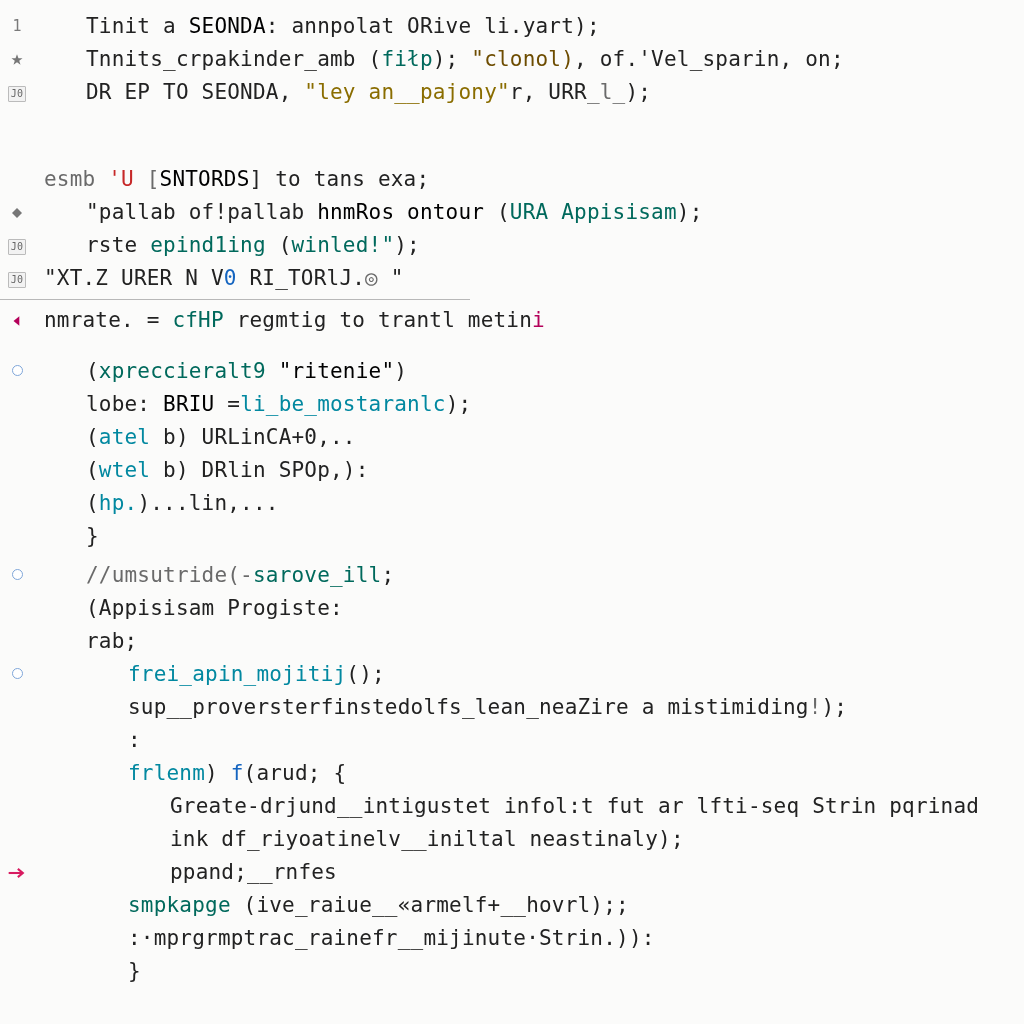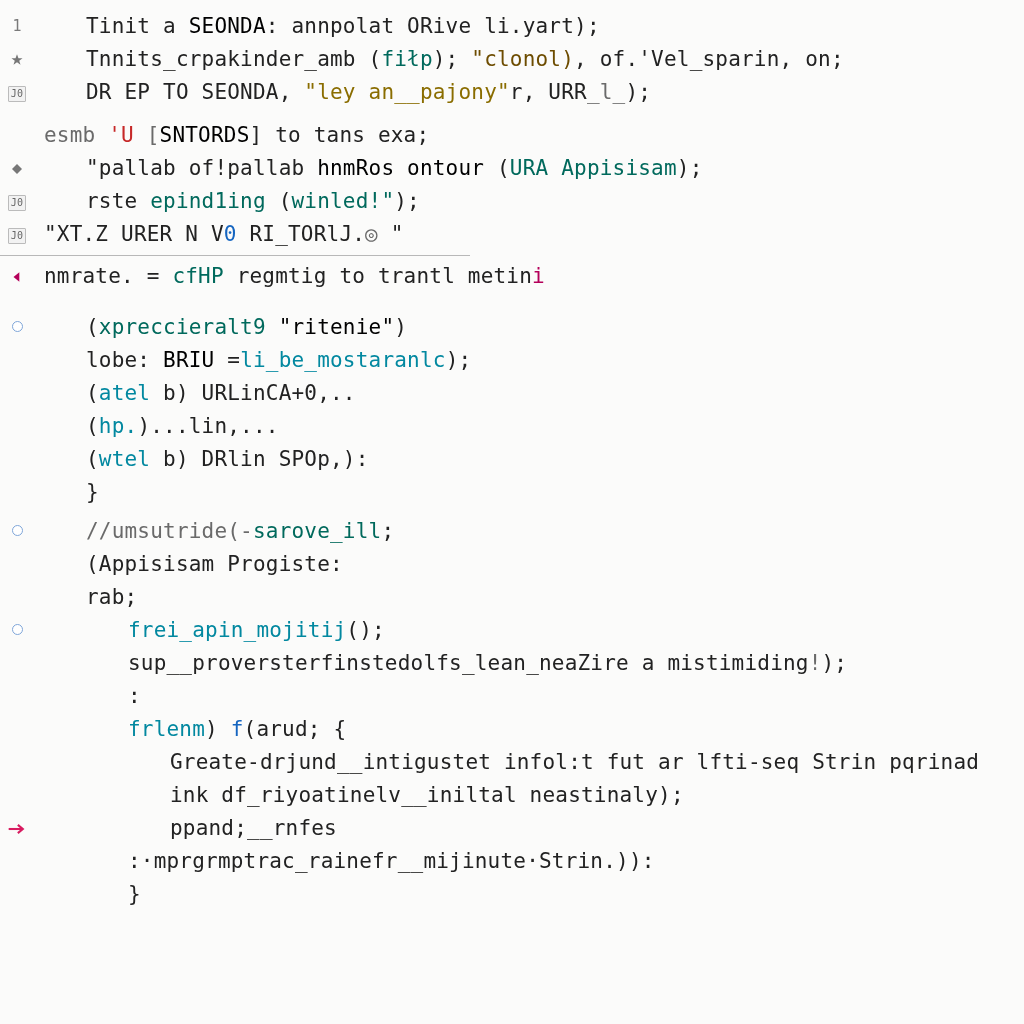--- a/index.html
+++ b/index.html
@@ -80,46 +80,47 @@
 </head>
 <body>
 
 <div class="editor">
     <div class="line"><div class="gutter"><span class="lineno">1</span></div><div class="content" style="padding-left: 52px;"><span class="c-default">Tinit a </span><span class="c-green">SEONDA</span><span class="c-default">: annpolat </span><span class="c-default">ORive</span><span class="c-default"> li.yart);</span></div></div>
     <div class="line"><div class="gutter"><span class="glyph"><svg width="14" height="14" viewBox="0 0 24 24" fill="#777">
             <path d="M12 2l2.5 7h7l-5.7 4.3 2.2 7-6-4.5-6 4.5 2.2-7L2.5 9h7z"></path>
           </svg></span></div><div class="content" style="padding-left: 52px;"><span class="c-default">Tnnits_crpakinder_amb </span><span class="c-default">(</span><span class="c-teal">fiłp</span><span class="c-default">); </span><span class="c-brown">"clonol)</span><span class="c-default">, of.'Vel_sparin, on;</span></div></div>
     <div class="line"><div class="gutter"><span class="g-badge">J0</span></div><div class="content" style="padding-left: 52px;"><span class="c-default">DR EP TO SEONDA, </span><span class="c-gold">"ley an__pajony"</span><span class="c-default">r, URR</span><span class="c-grey">_l_</span><span class="c-default">);</span></div></div>
     <div style="height: 10px;"></div>
-    <div class="line"><div class="gutter"></div><div class="content" style="padding-left: 10px;"><span class="c-grey">esmb </span><span class="c-red">'U </span><span class="c-grey">[</span><span class="c-green">SNTORDS</span><span class="c-default">] to tans exa;</span></div></div>
+    <div class="line"><div class="gutter"></div><div class="content" style="padding-left: 10px; margin-top: 44px;"><span class="c-grey">esmb </span><span class="c-red">'U </span><span class="c-grey">[</span><span class="c-green">SNTORDS</span><span class="c-default">] to tans exa;</span></div></div>
     <div class="line"><div class="gutter"><span class="glyph"><svg width="12" height="12" viewBox="0 0 24 24" fill="#777">
             <path d="M12 2l10 10-10 10L2 12z"></path>
           </svg></span></div><div class="content" style="padding-left: 52px;"><span class="c-default">"pallab of</span><span class="c-default">!pallab </span><span class="c-green">hnmRos ontour </span><span class="c-default">(</span><span class="c-teal">URA Appisisam</span><span class="c-default">);</span></div></div>
     <div class="line"><div class="gutter"><span class="g-badge">J0</span></div><div class="content" style="padding-left: 52px;"><span class="c-default">rste </span><span class="c-teal">epind1ing </span><span class="c-default">(</span><span class="c-teal">winled!"</span><span class="c-default">);</span></div></div>
     <div class="line"><div class="gutter"><span class="g-badge">J0</span></div><div class="content" style="padding-left: 10px;"><span class="c-default">"XT.Z URER N V</span><span class="c-blue">0</span><span class="c-default"> RI_TORlJ.</span><span class="c-grey">◎</span><span class="c-default"> "</span></div></div>
     <div class="divider"></div>
     <div class="line"><div class="gutter g-tri-left"><span class="glyph"><svg width="14" height="14" viewBox="0 0 24 24" fill="#b4005a">
             <path d="M16 4l-10 8 10 8z"></path>
           </svg></span></div><div class="content" style="padding-left: 10px;"><span class="c-default">nmrate. = </span><span class="c-teal">cfHP</span><span class="c-default"> regmtig to trantl metin</span><span class="c-magenta">i</span></div></div>
     <div style="height: 18px;"></div>
     <div class="line"><div class="gutter"><span class="bp-empty"></span></div><div class="content" style="padding-left: 52px;"><span class="c-default">(</span><span class="c-teal">xpreccieralt9</span><span class="c-default"> </span><span class="c-green">"ritenie"</span><span class="c-default">)</span></div></div>
     <div class="line"><div class="gutter"></div><div class="content" style="padding-left: 52px;"><span class="c-default">lobe: </span><span class="c-green">BRIU</span><span class="c-default"> =</span><span class="c-cyan">li_be_mostaranlc</span><span class="c-default">);</span></div></div>
     <div class="line"><div class="gutter"></div><div class="content" style="padding-left: 52px;"><span class="c-default">(</span><span class="c-cyan">atel </span><span class="c-default">b) </span><span class="c-default">URLinCA+0</span><span class="c-default">,..</span></div></div>
+    <div class="line"><div class="gutter"></div><div class="content" style="padding-left: 52px;"><span class="c-default">(</span><span class="c-cyan">wtel </span><span class="c-default">b) </span><span class="c-default">DRlin SPOp</span><span class="c-default">,):</span></div></div>
     <div class="line"><div class="gutter"></div><div class="content" style="padding-left: 52px;"><span class="c-default">(</span><span class="c-cyan">hp.</span><span class="c-default">)...lin,...</span></div></div>
-    <div class="line"><div class="gutter"></div><div class="content" style="padding-left: 52px;"><span class="c-default">(</span><span class="c-cyan">wtel </span><span class="c-default">b) </span><span class="c-default">DRlin SPOp</span><span class="c-default">,):</span></div></div>
     <div class="line"><div class="gutter"></div><div class="content" style="padding-left: 52px;"><span class="c-default">}</span></div></div>
     <div style="height: 6px;"></div>
     <div class="line"><div class="gutter"><span class="bp-empty"></span></div><div class="content" style="padding-left: 52px;"><span class="c-grey">//umsutride(-</span><span class="c-teal">sarove_ill</span><span class="c-default">;</span></div></div>
     <div class="line"><div class="gutter"></div><div class="content" style="padding-left: 52px;"><span class="c-default">(</span><span class="c-default">Appisisam </span><span class="c-default">Progiste</span><span class="c-default">:</span></div></div>
     <div class="line"><div class="gutter"></div><div class="content" style="padding-left: 52px;"><span class="c-default">rab;</span></div></div>
     <div class="line"><div class="gutter"><span class="bp-empty"></span></div><div class="content" style="padding-left: 94px;"><span class="c-cyan">frei_apin_mojitij</span><span class="c-default">();</span></div></div>
     <div class="line"><div class="gutter"></div><div class="content" style="padding-left: 94px;"><span class="c-default">sup__proversterfinstedolfs_lean_neaZire a mistimiding</span><span class="c-grey">!</span><span class="c-default">);</span></div></div>
     <div class="line"><div class="gutter"></div><div class="content" style="padding-left: 94px;"><span class="c-default">:</span></div></div>
     <div class="line"><div class="gutter"></div><div class="content" style="padding-left: 94px;"><span class="c-cyan">frlenm</span><span class="c-default">) </span><span class="c-blue">f</span><span class="c-default">(</span><span class="c-default">arud</span><span class="c-default">; {</span></div></div>
     <div class="line"><div class="gutter"></div><div class="content" style="padding-left: 136px;"><span class="c-default">Greate-drjund__intigustet infol:t fut ar lfti-seq Strin pqrinad</span></div></div>
     <div class="line"><div class="gutter"></div><div class="content" style="padding-left: 136px;"><span class="c-default">ink df_riyoatinelv__iniltal neastinaly);</span></div></div>
     <div class="line"><div class="gutter g-arrow-right"><span class="glyph"><svg width="20" height="12" viewBox="0 0 24 12" fill="none" stroke="#d81b60" stroke-width="2.5">
             <line x1="2" y1="6" x2="18" y2="6"></line>
             <polyline points="13,1 19,6 13,11" fill="none"></polyline>
           </svg></span></div><div class="content" style="padding-left: 136px;"><span class="c-default">ppand;__rnfes</span></div></div>
+    <div class="line"><div class="gutter"></div><div class="content" style="padding-left: 94px;"><span class="c-teal">smpkapge </span><span class="c-default">(</span><span class="c-default">ive_raiue__«armelf+__hovrl</span><span class="c-default">);;</span></div></div>
     <div class="line"><div class="gutter"></div><div class="content" style="padding-left: 94px;"><span class="c-default">:·mprgrmptrac_rainefr__mijinute·Strin.)):</span></div></div>
     <div class="line"><div class="gutter"></div><div class="content" style="padding-left: 94px;"><span class="c-default">}</span></div></div>
   </div>
 
 </body></html>

